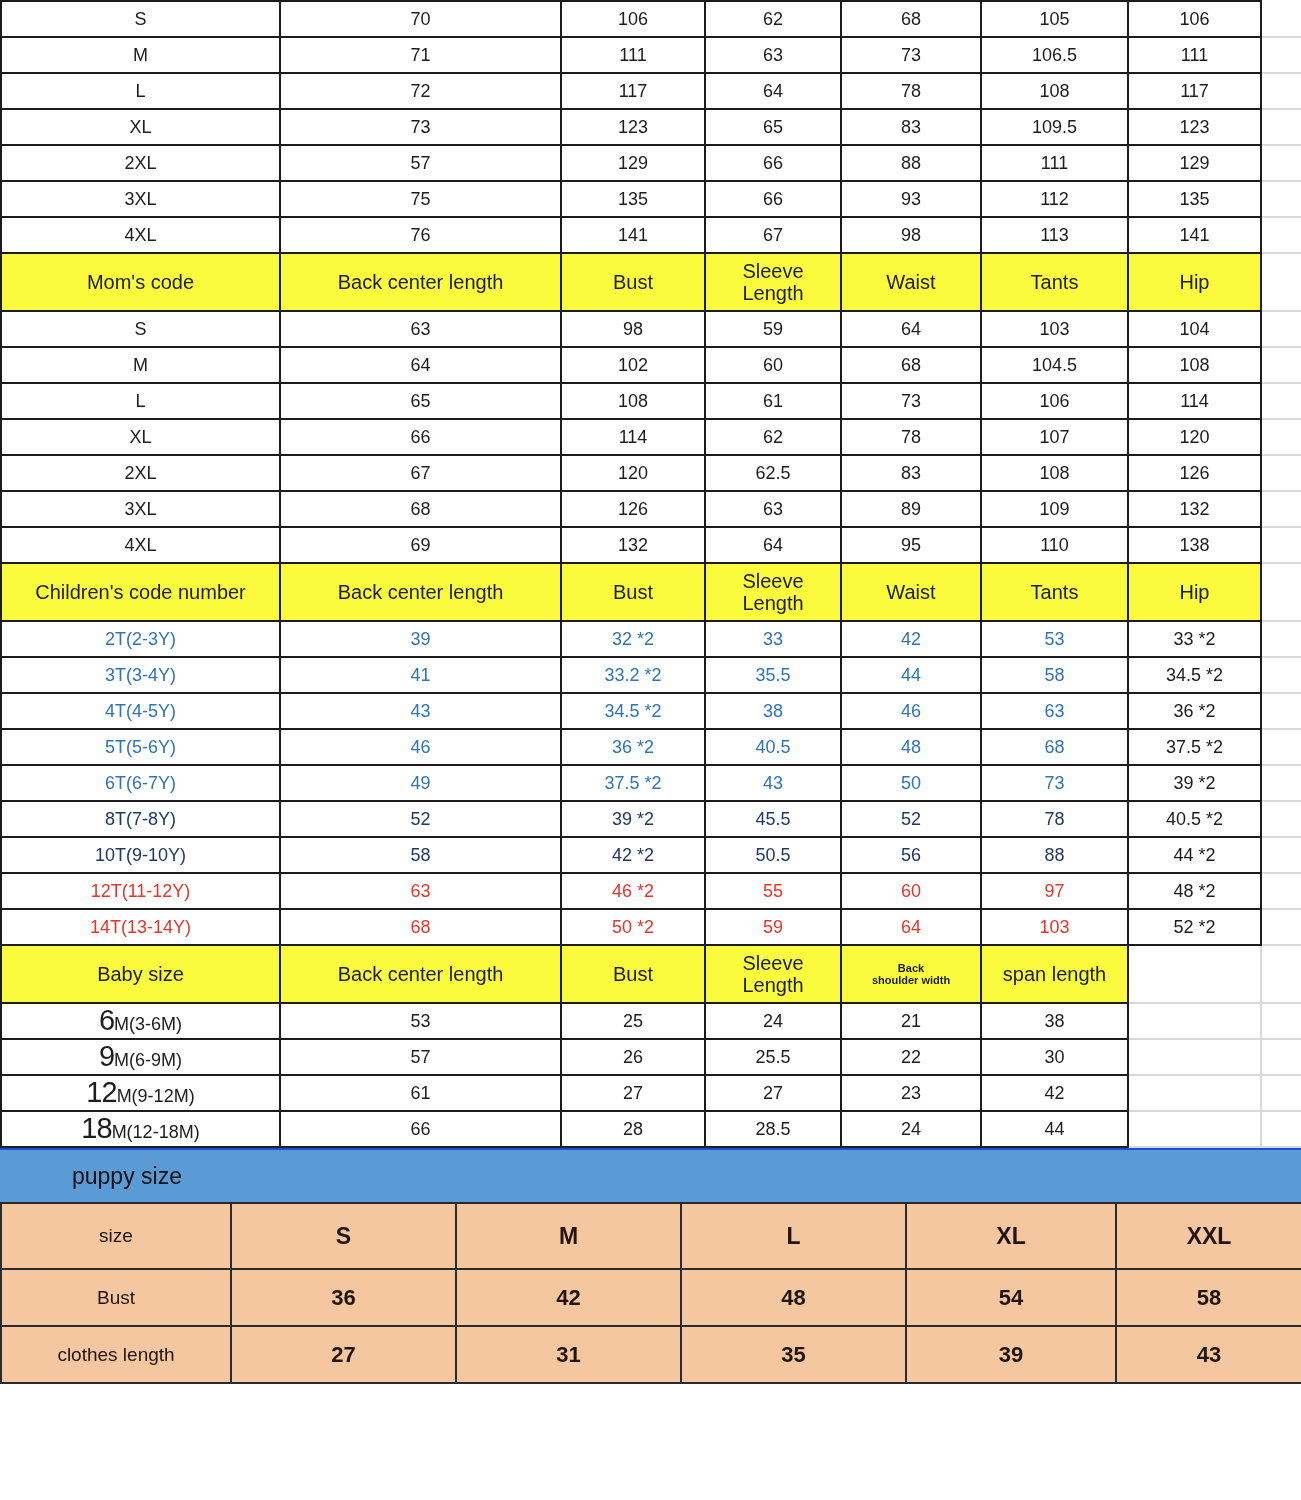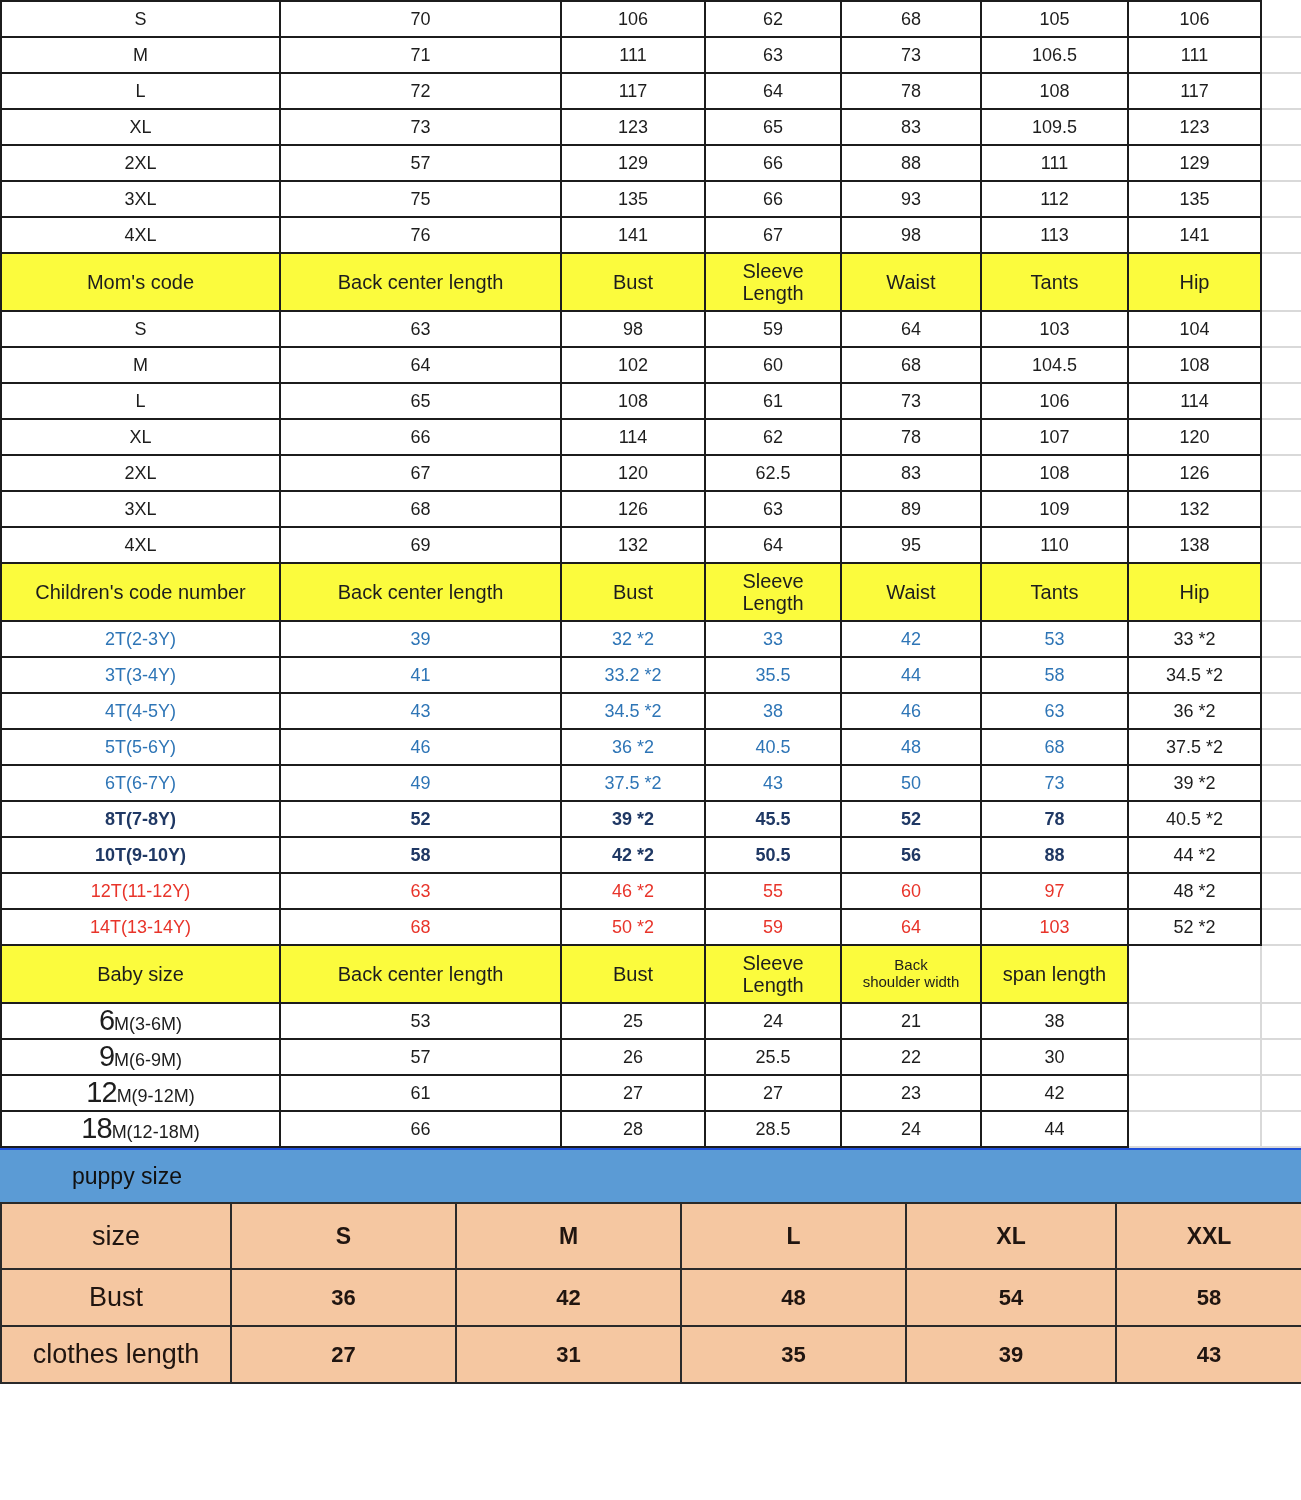--- a/index.html
+++ b/index.html
@@ -41,39 +41,39 @@
     box-sizing:border-box;
   }
   table.main th.hd{
     background:var(--yellow);
     height:58px;
     font-weight:normal;
     font-size:20px;
     line-height:1.12;
     white-space:pre-line;
   }
-  tr.baby-header th.hd:nth-child(5){font-size:15px;}
+  tr.baby-header th.hd:nth-child(5){font-size:11px;font-weight:bold;}
   table.main td.val{height:36px;font-size:18px;}
   table.main .ghost{
     border:none;
     border-bottom:2px solid var(--faint);
     border-right:2px solid #ececec;
     background:#fff;
   }
   table.main .vline{border-right:2px solid var(--faint);}
   td.baby-label{
     text-align:left;
     font-size:18px;
     height:20px;
     padding-left:1px;
     white-space:nowrap;
   }
   td.baby-label .big{font-size:29px;line-height:0.9;letter-spacing:-1px;}
   .ink-blue{color:var(--ink-blue);border-radius:9px;}
-  .ink-navy{color:var(--ink-navy);font-weight:bold;}
+  .ink-navy{color:var(--ink-navy);}
   .ink-red{color:var(--ink-red);}
   .ink-black{color:var(--ink-black);}
 
   
   .band{
     height:54px;
     background:var(--band);
     border-top:2px solid #1d4ed8;
     box-sizing:border-box;
     display:flex;
@@ -92,21 +92,21 @@
   table.puppy td{
     border:2px solid #2a2a2a;
     background:var(--pink);
     text-align:center;
     vertical-align:middle;
     height:57px;
     box-sizing:border-box;
     color:#201510;
   }
   table.puppy tr.p-head td{height:66px;}
-  table.puppy td.p-label{font-size:27px;}
+  table.puppy td.p-label{font-size:19px;}
   table.puppy td.p-val{font-size:22px;font-weight:bold;}
   table.puppy tr.p-head td.p-val{font-size:23px;}
 </style>
 </head>
 <body>
 
 <div class="sheet">
 
   <table class="main">
     <colgroup>

